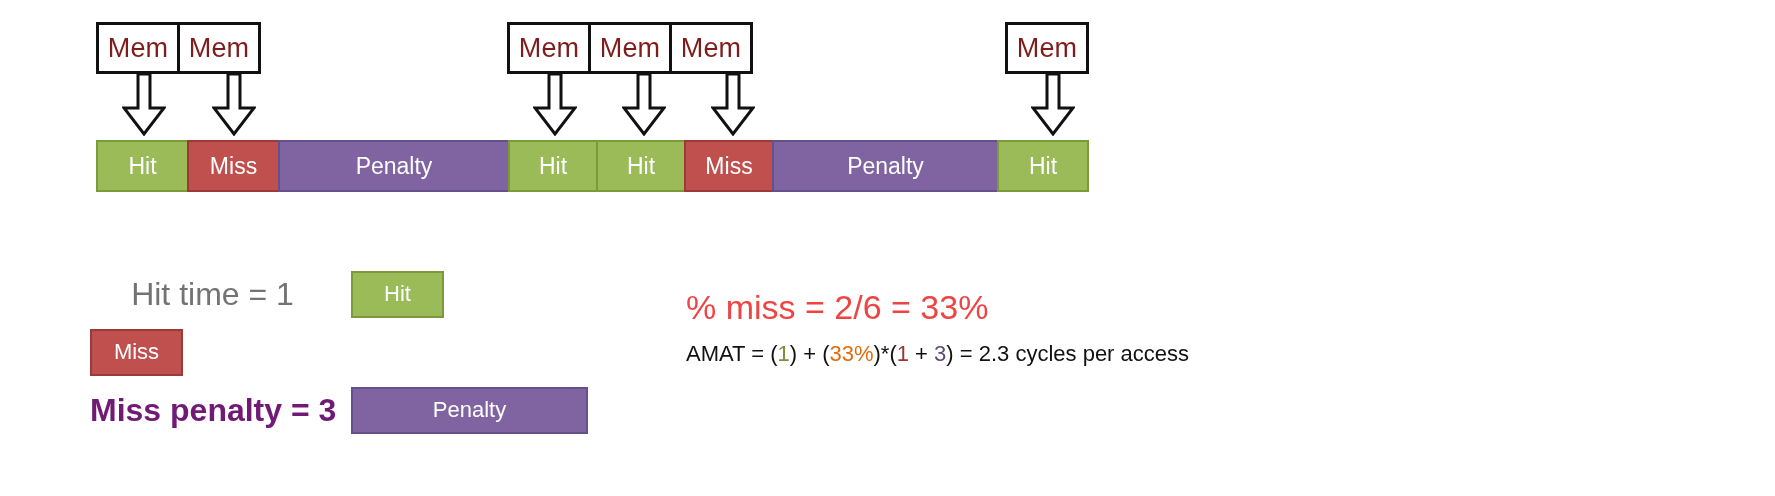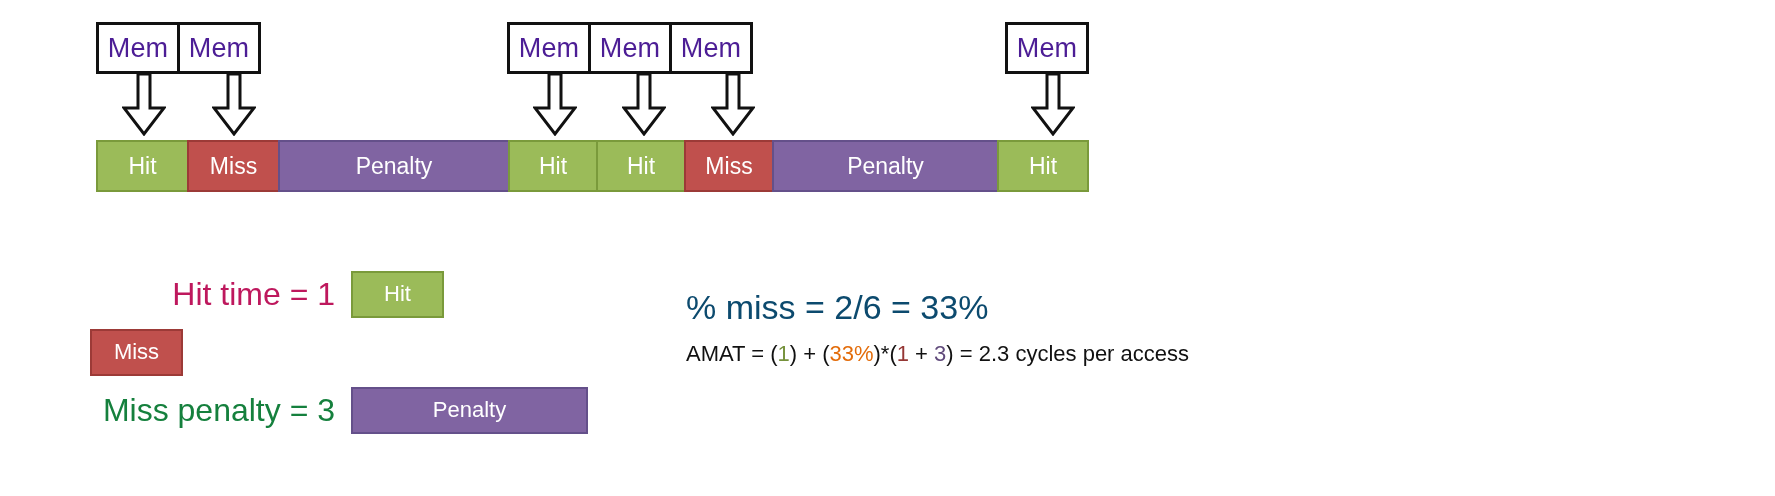--- a/index.html
+++ b/index.html
@@ -13,21 +13,21 @@
   .stage{position:absolute;left:0;top:0;width:1775px;height:496px;}
 
   
   .mem-group{position:absolute;display:flex;height:52px;}
   .mem-box{
     width:84px;height:52px;
     background:#ffffff;
     border:3px solid #111111;
     box-sizing:border-box;
     display:flex;align-items:center;justify-content:center;
-    font-size:27px;color:#4c1d95;
+    font-size:27px;color:#7f1d1d;
     letter-spacing:.2px;
   }
   .mem-box + .mem-box{border-left-width:3px;margin-left:-3px;}
 
   
   .arrow{position:absolute;width:44px;height:62px;}
   .arrow svg{display:block;width:44px;height:62px;}
 
   
   .timeline{position:absolute;display:flex;height:52px;}
@@ -44,36 +44,36 @@
 
   
   .legend{position:absolute;left:90px;top:268px;width:600px;}
   .legend-row{
     display:flex;align-items:center;height:52px;margin-bottom:6px;
   }
   .legend-label{
     width:245px;text-align:right;padding-right:16px;
     font-size:32px;white-space:nowrap;
   }
-  .legend-label.green{color:#be185d;}
+  .legend-label.green{color:#737373;text-align:center;}
   .legend-label.red{color:#953735;}
-  .legend-label.purple{color:#15803d;}
+  .legend-label.purple{color:#701a75;font-weight:bold;}
   .legend-bar{
     height:47px;box-sizing:border-box;
     display:flex;align-items:center;justify-content:center;
     color:#ffffff;font-size:22px;
     border:2px solid rgba(0,0,0,.32);
   }
   .legend-bar.hit{background:#9BBB59;border-color:#7a9a3b;}
   .legend-bar.miss{background:#C0504D;border-color:#9c3a37;}
   .legend-bar.pen{background:#8064A2;border-color:#64508a;}
 
   
   .formulas{position:absolute;left:686px;top:288px;}
-  .f-miss{font-size:34px;color:#0c4a6e;margin-bottom:14px;white-space:nowrap;}
+  .f-miss{font-size:34px;color:#ef4444;margin-bottom:14px;white-space:nowrap;}
   .f-amat{font-size:22px;color:#111111;white-space:nowrap;}
   .c-green{color:#76923C;}
   .c-orange{color:#E36C0A;}
   .c-red{color:#953735;}
   .c-purple{color:#604A7B;}
 </style>
 </head>
 <body>
 
 <div class="stage">

